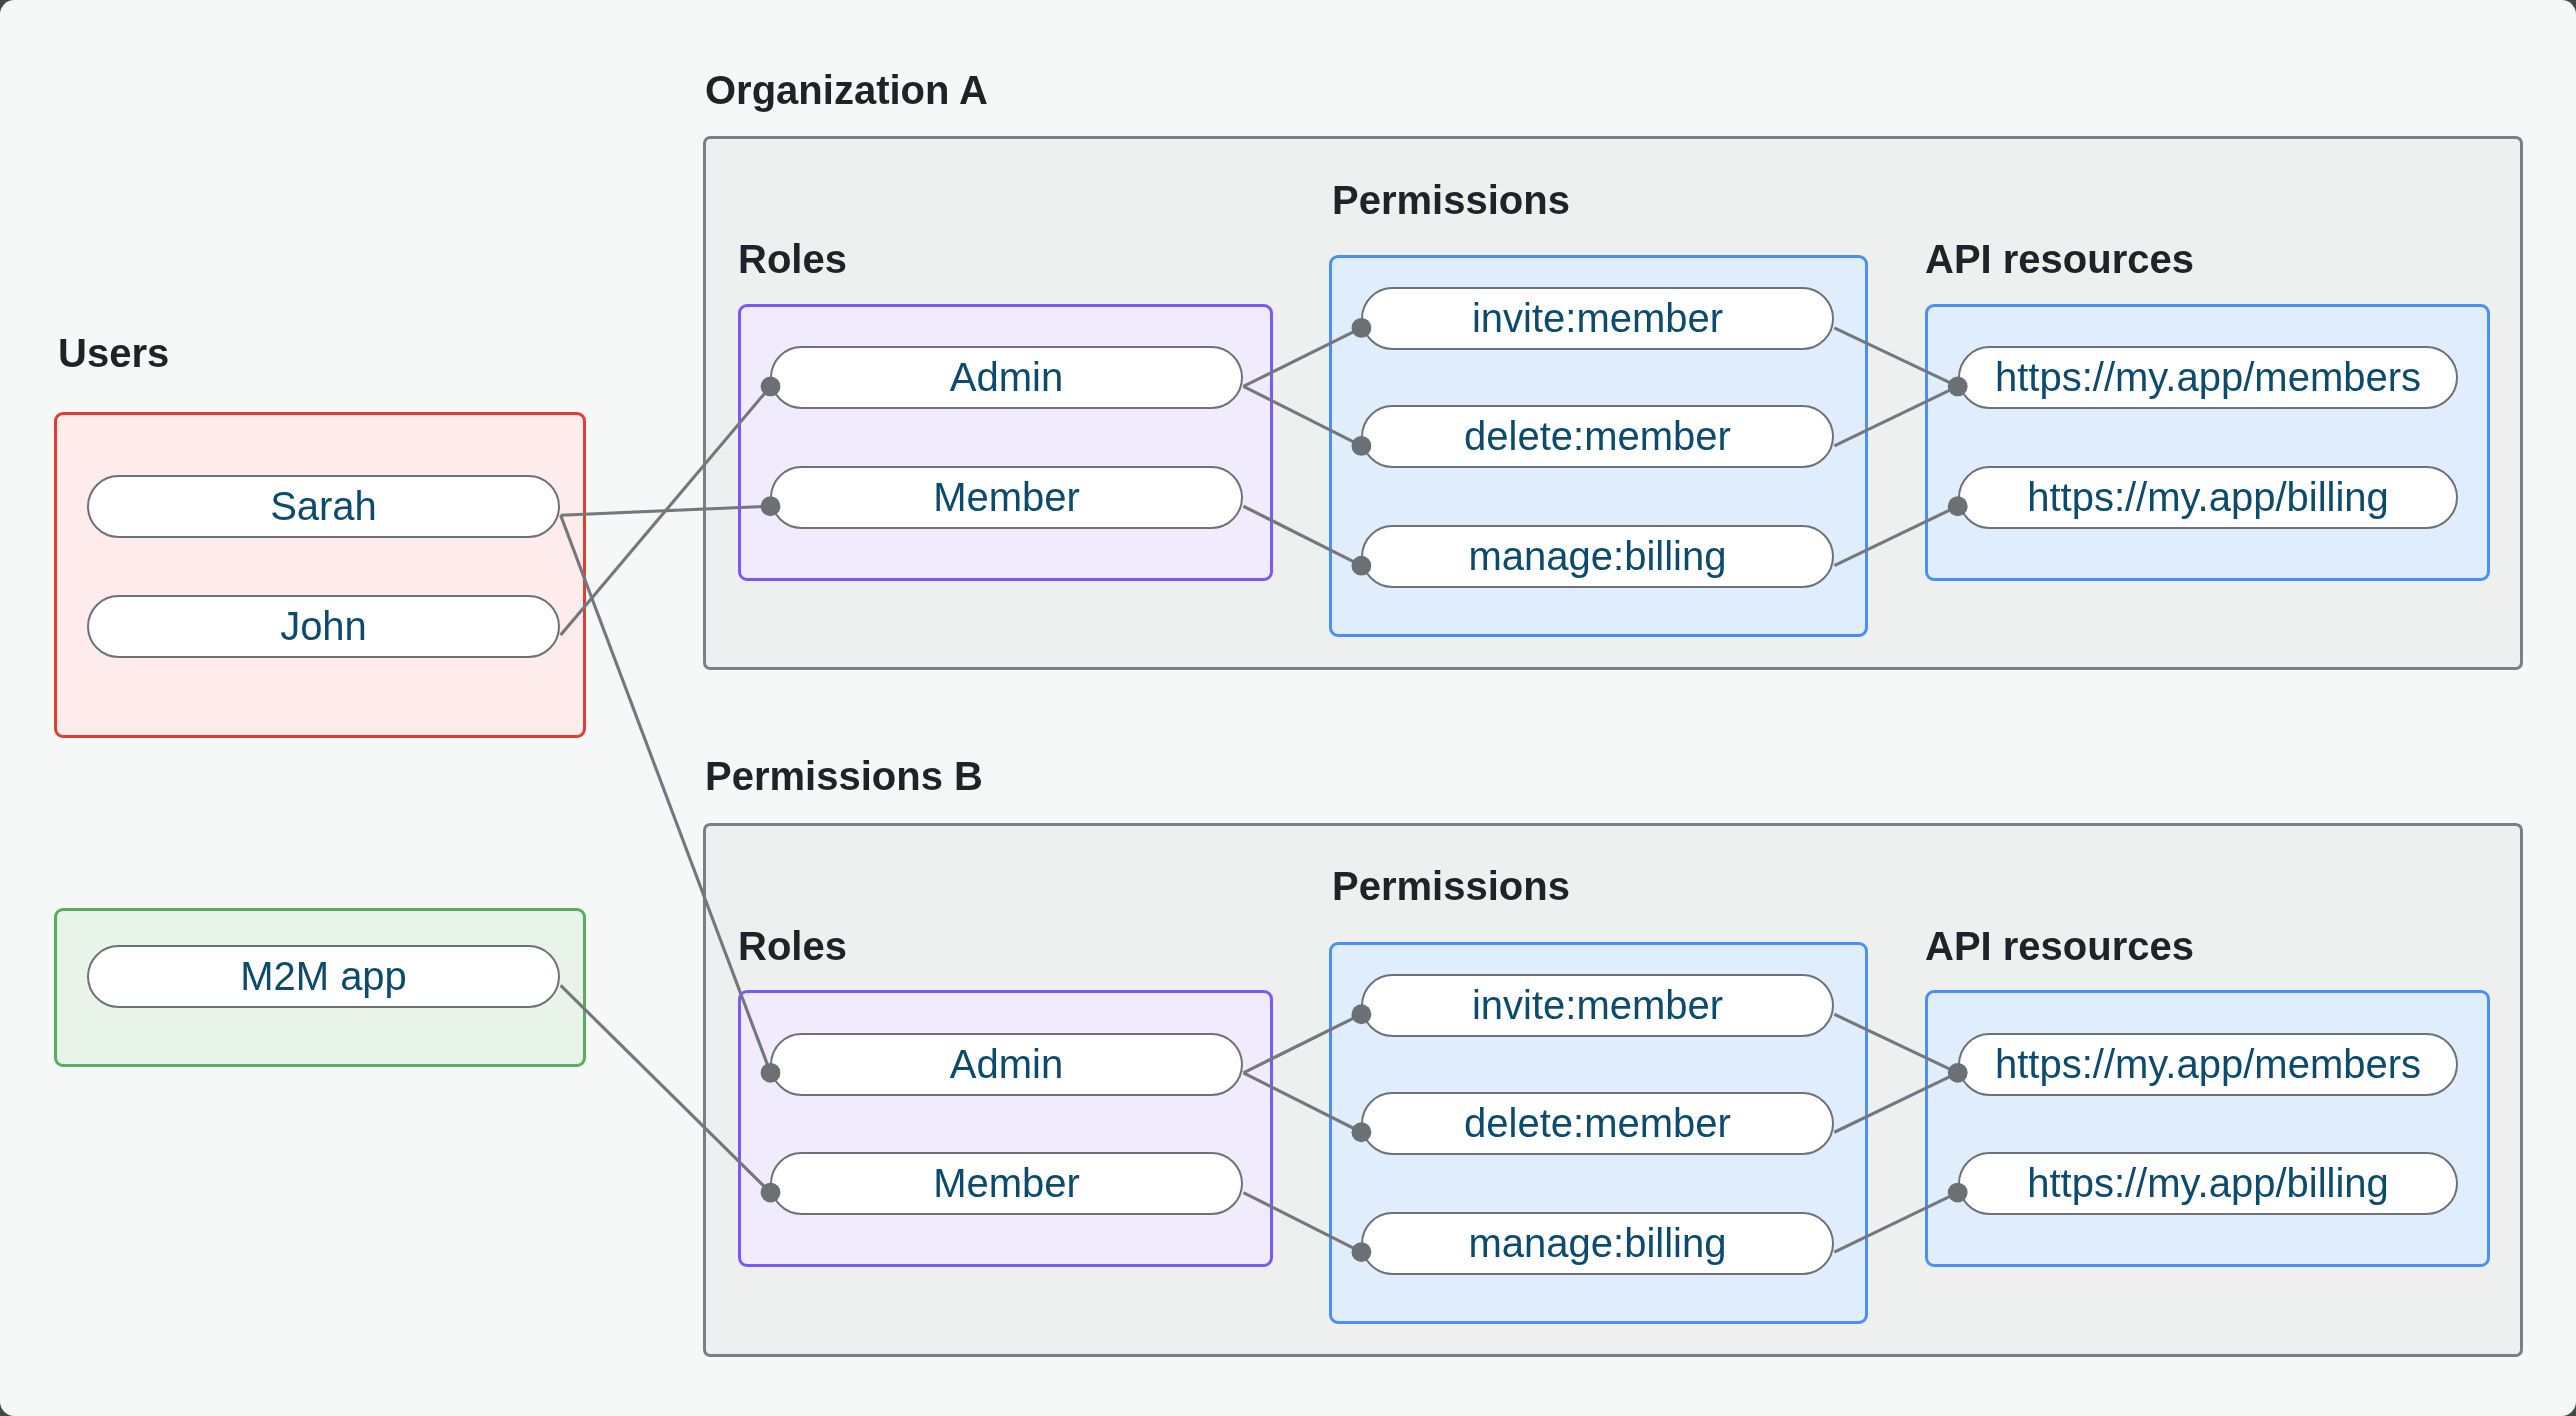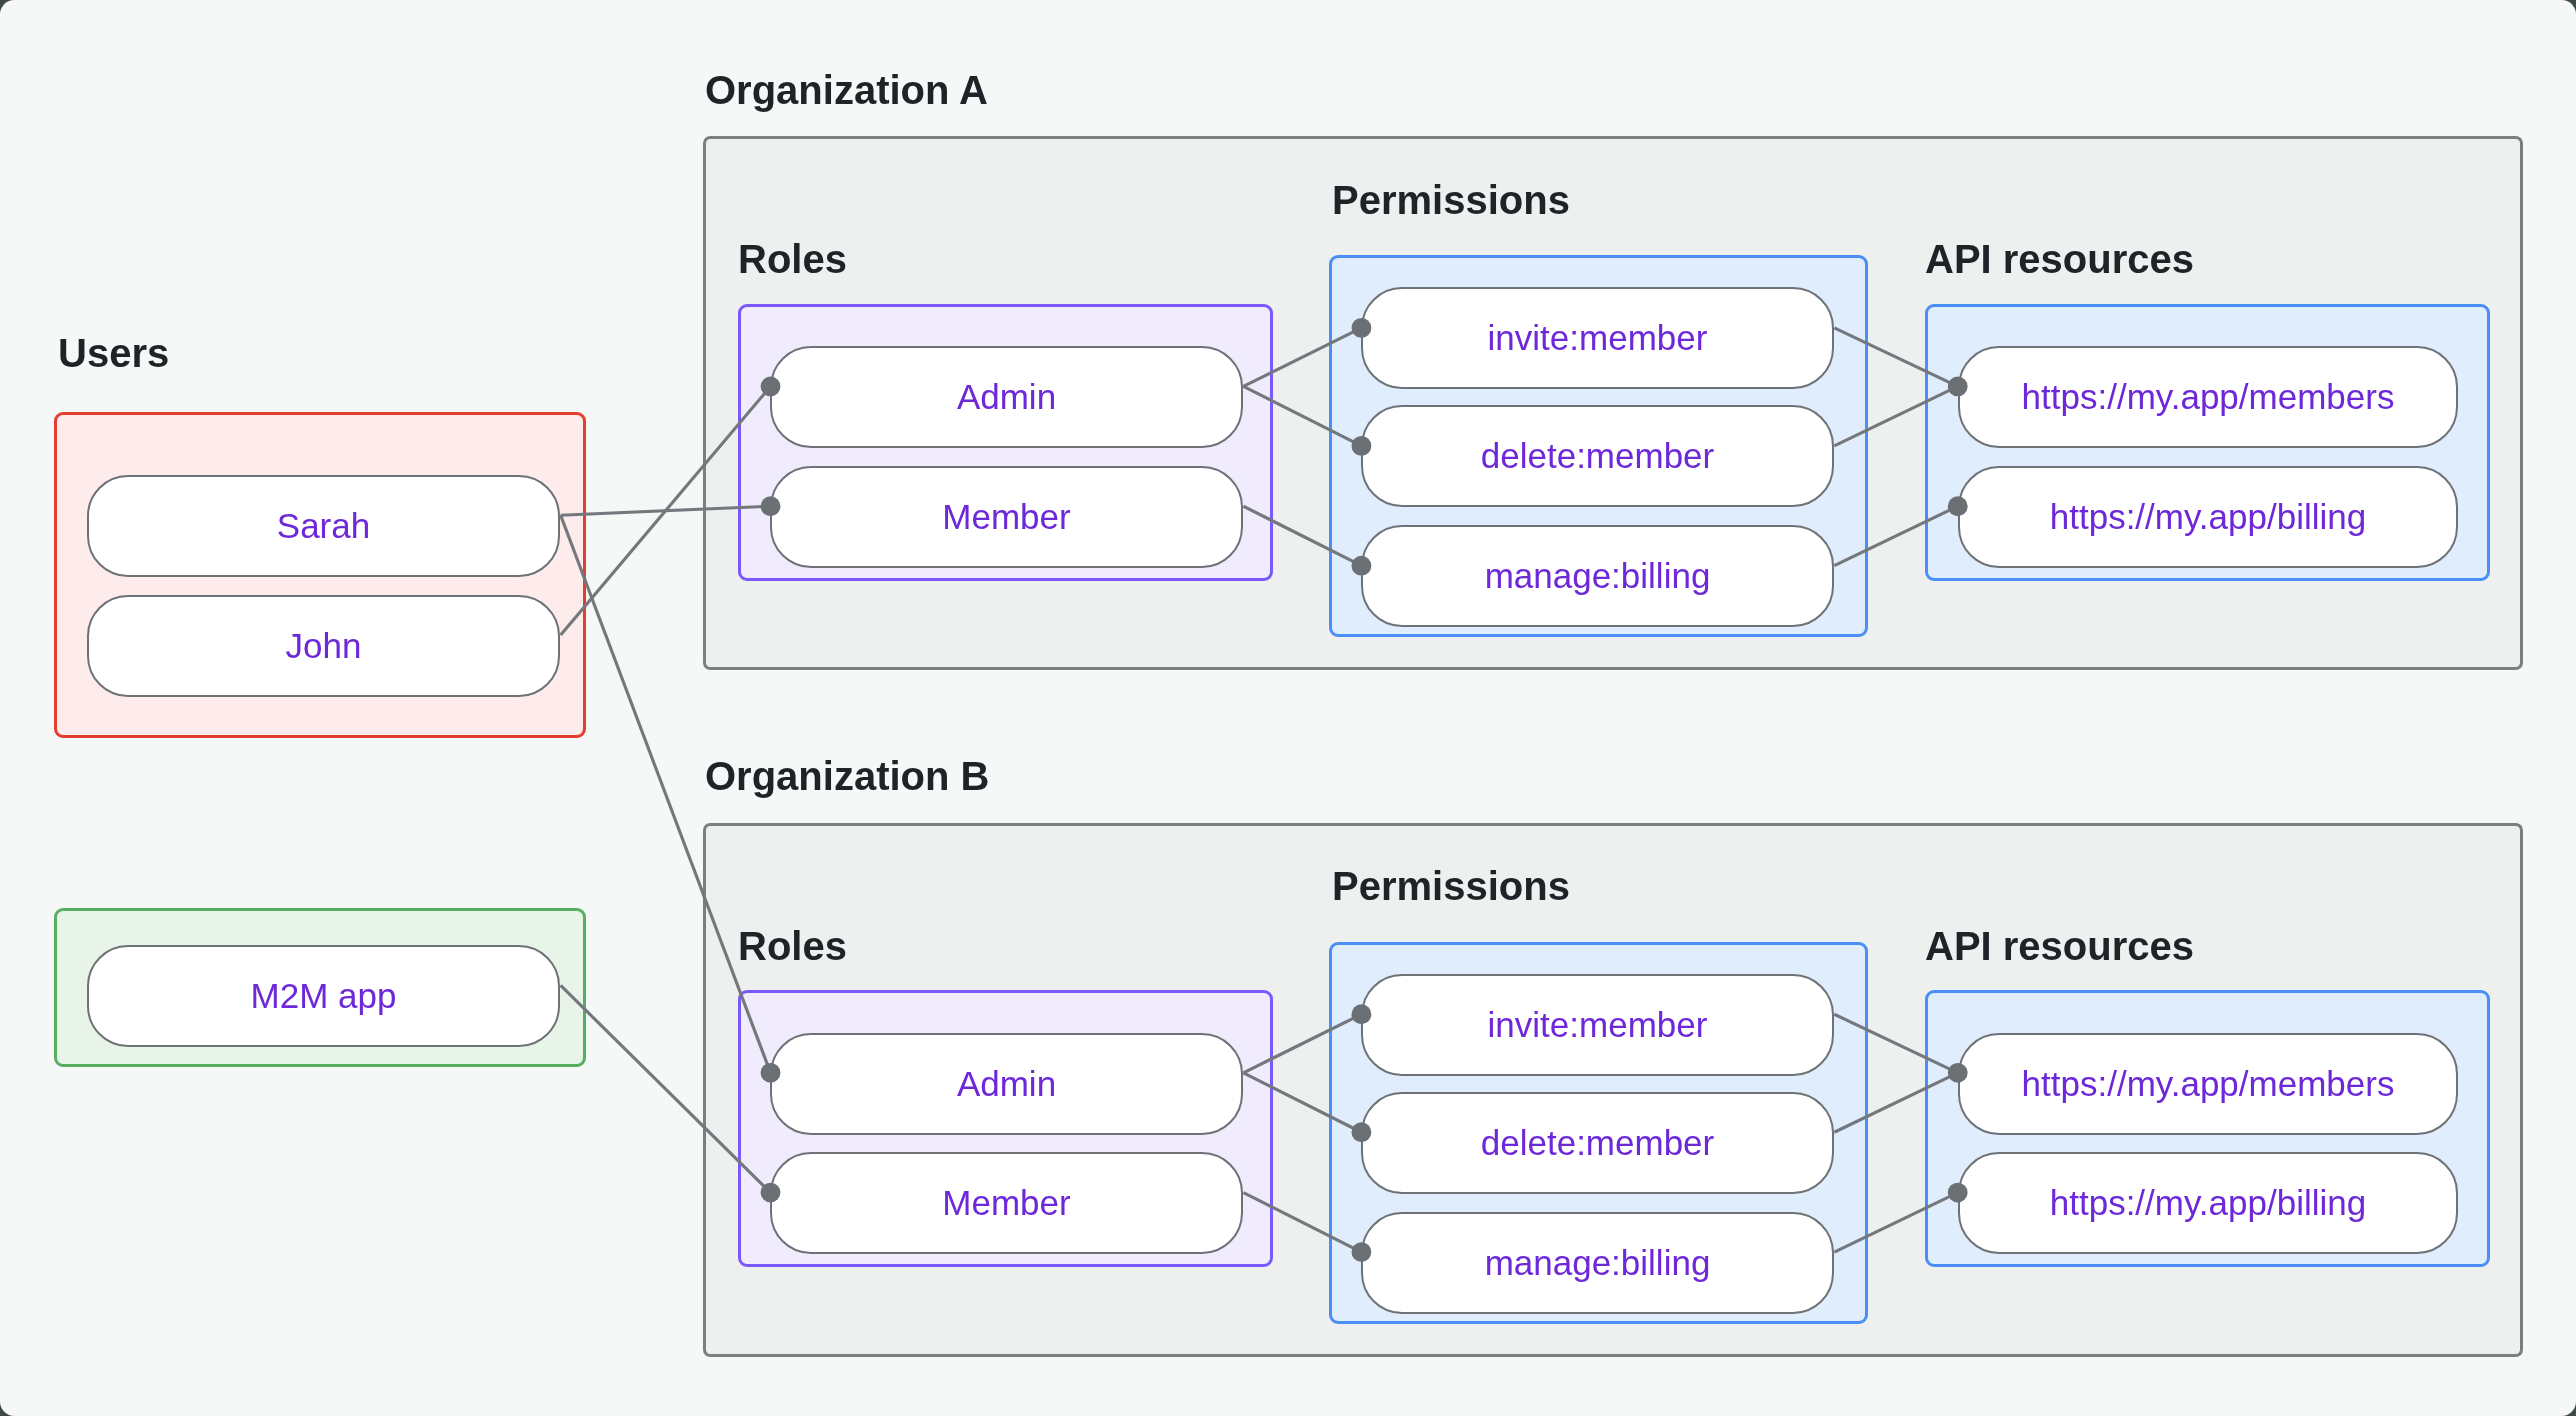--- a/index.html
+++ b/index.html
@@ -35,31 +35,31 @@
     position:absolute;
     border-radius:9px;
     box-sizing:border-box;
   }
   .cbox.red{   background:#fdeceb; border:3.6px solid #e23d30; }
   .cbox.green{ background:#e9f4e8; border:3.6px solid #57ae60; }
   .cbox.purple{background:#f1ecfd; border:3.6px solid #7b58fb; }
   .cbox.blue{  background:#e0edfc; border:3.6px solid #4a8ef7; }
   .pill{
     position:absolute;
-    height:102px;
+    height:63px;
     background:#ffffff;
     border:2.7px solid #6e7276;
     border-radius:41px;
     box-sizing:border-box;
     display:flex;
     align-items:center;
     justify-content:center;
-    font-size:35px;
+    font-size:40px;
     font-weight:400;
-    color:#6d28d9;
+    color:#0c4a6e;
     white-space:nowrap;
   }
   .edges{
     position:absolute;
     left:0;top:0;
     width:2576px;
     height:1416px;
     pointer-events:none;
   }
   .edges line{ stroke:#74787c; stroke-width:3.5; }
@@ -84,21 +84,21 @@
   <div class="cbox blue" style="left:1329px;top:942px;width:539px;height:382px"></div>
   <div class="cbox blue" style="left:1925px;top:990px;width:565px;height:277px"></div>
 
   <div class="lbl" style="left:58px;top:330px">Users</div>
 
   <div class="lbl" style="left:705px;top:67px">Organization A</div>
   <div class="lbl" style="left:738px;top:236px">Roles</div>
   <div class="lbl" style="left:1332px;top:177px">Permissions</div>
   <div class="lbl" style="left:1925px;top:236px">API resources</div>
 
-  <div class="lbl" style="left:705px;top:753px">Organization B</div>
+  <div class="lbl" style="left:705px;top:753px">Permissions B</div>
   <div class="lbl" style="left:738px;top:923px">Roles</div>
   <div class="lbl" style="left:1332px;top:863px">Permissions</div>
   <div class="lbl" style="left:1925px;top:923px">API resources</div>
 
   <div class="pill" style="left:87px;top:595px;width:473px">John</div>
   <div class="pill" style="left:87px;top:475px;width:473px">Sarah</div>
   <div class="pill" style="left:87px;top:945px;width:473px">M2M app</div>
 
   <div class="pill" style="left:770px;top:346px;width:473px">Admin</div>
   <div class="pill" style="left:770px;top:466px;width:473px">Member</div>

